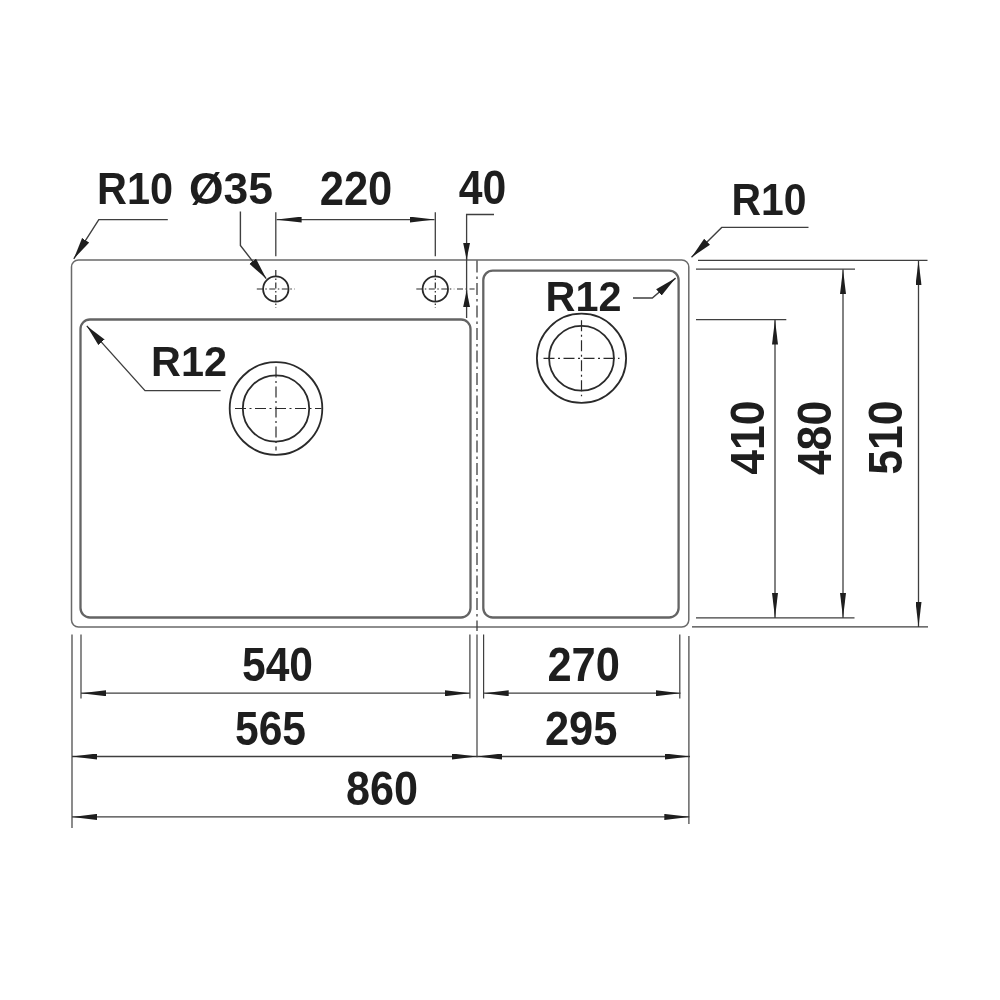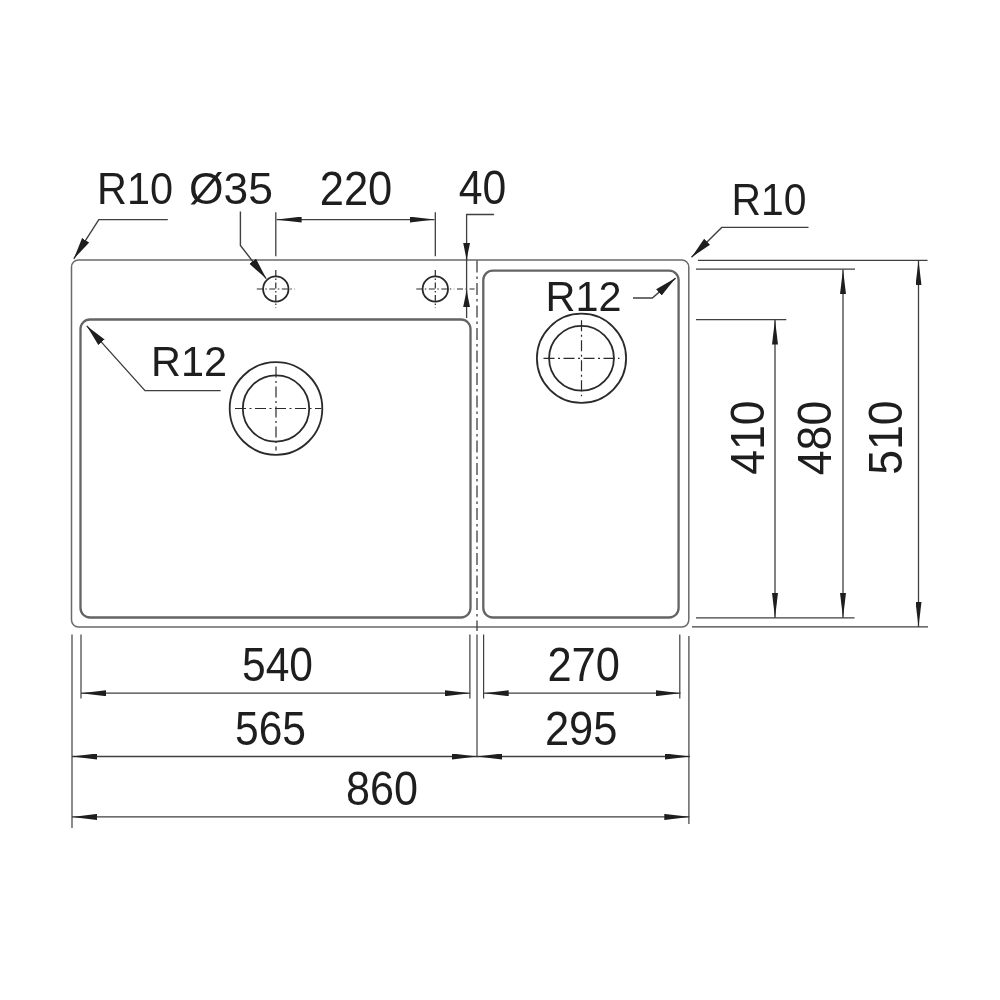--- a/index.html
+++ b/index.html
@@ -1,16 +1,16 @@
 <!DOCTYPE html>
 <html><head>
 <meta charset="utf-8">
 <style>
   html,body{margin:0;padding:0;background:#ffffff;}
-  .page{width:892px;height:1000px;position:relative;background:#ffffff;}
+  .page{width:892px;height:1000px;position:relative;background:#ffffff;font-weight:bold;}
   svg{position:absolute;left:0;top:0;}
   text{font-family:"Liberation Sans", sans-serif;fill:#1e1e1e;}
 </style>
 </head>
 <body>
 <div class="page">
 <svg width="1000" height="1000" viewBox="0 0 1000 1000">
   <defs>
     <marker id="da" markerUnits="userSpaceOnUse" markerWidth="25" markerHeight="6" refX="25" refY="3" orient="auto-start-reverse">
       <path d="M0,0 L25,3 L0,6 Z" fill="#1e1e1e"></path>

